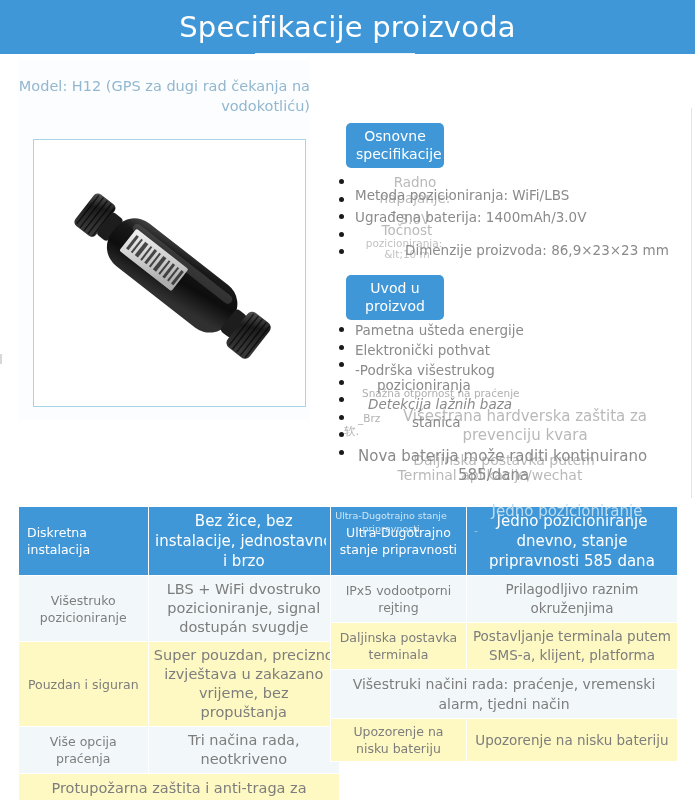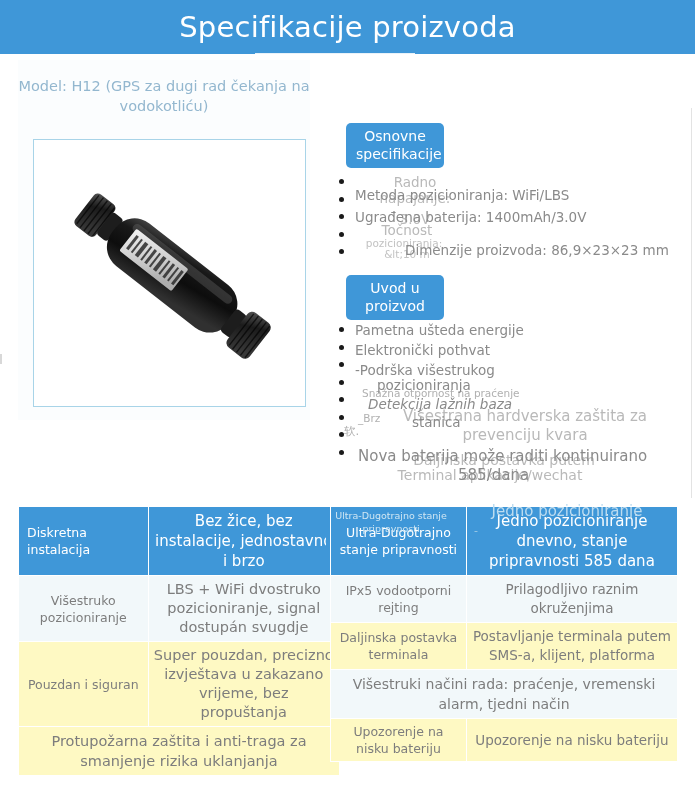--- a/index.html
+++ b/index.html
@@ -57,21 +57,21 @@
     top: 6px;
     width: 292px;
     height: 360px;
     background: #fbfdfe;
   }
   #model-caption {
     position: absolute;
     left: 0;
     top: 16px;
     width: 292px;
-    text-align: center;
+    text-align: right;
     color: #93b7cf;
     font-size: 14.5px;
     line-height: 20px;
   }
   #product-image-frame {
     position: absolute;
     left: 15px;
     top: 79px;
     width: 273px;
     height: 268px;
@@ -435,20 +435,24 @@
         <td class="col-desc">Bez žice, bez instalacije, jednostavno i brzo</td>
       </tr>
       <tr class="row-a">
         <td class="col-label">Višestruko pozicioniranje</td>
         <td class="col-desc">LBS + WiFi dvostruko pozicioniranje, signal dostupán svugdje</td>
       </tr>
       <tr class="row-b">
         <td class="col-label">Pouzdan i siguran</td>
         <td class="col-desc">Super pouzdan, precizno izvještava u zakazano vrijeme, bez propuštanja</td>
       </tr>
+      <tr class="row-a">
+        <td class="col-label">Više opcija praćenja</td>
+        <td class="col-desc">Tri načina rada, neotkriveno</td>
+      </tr>
       <tr class="row-b">
         <td class="full" colspan="2">Protupožarna zaštita i anti-traga za smanjenje rizika uklanjanja</td>
       </tr>
     </tbody>
   </table>
 
   <table class="feature-table" id="table-right">
     <tbody>
       <tr class="row-head">
         <td class="col-label">Ultra-Dugotrajno stanje pripravnosti</td>

